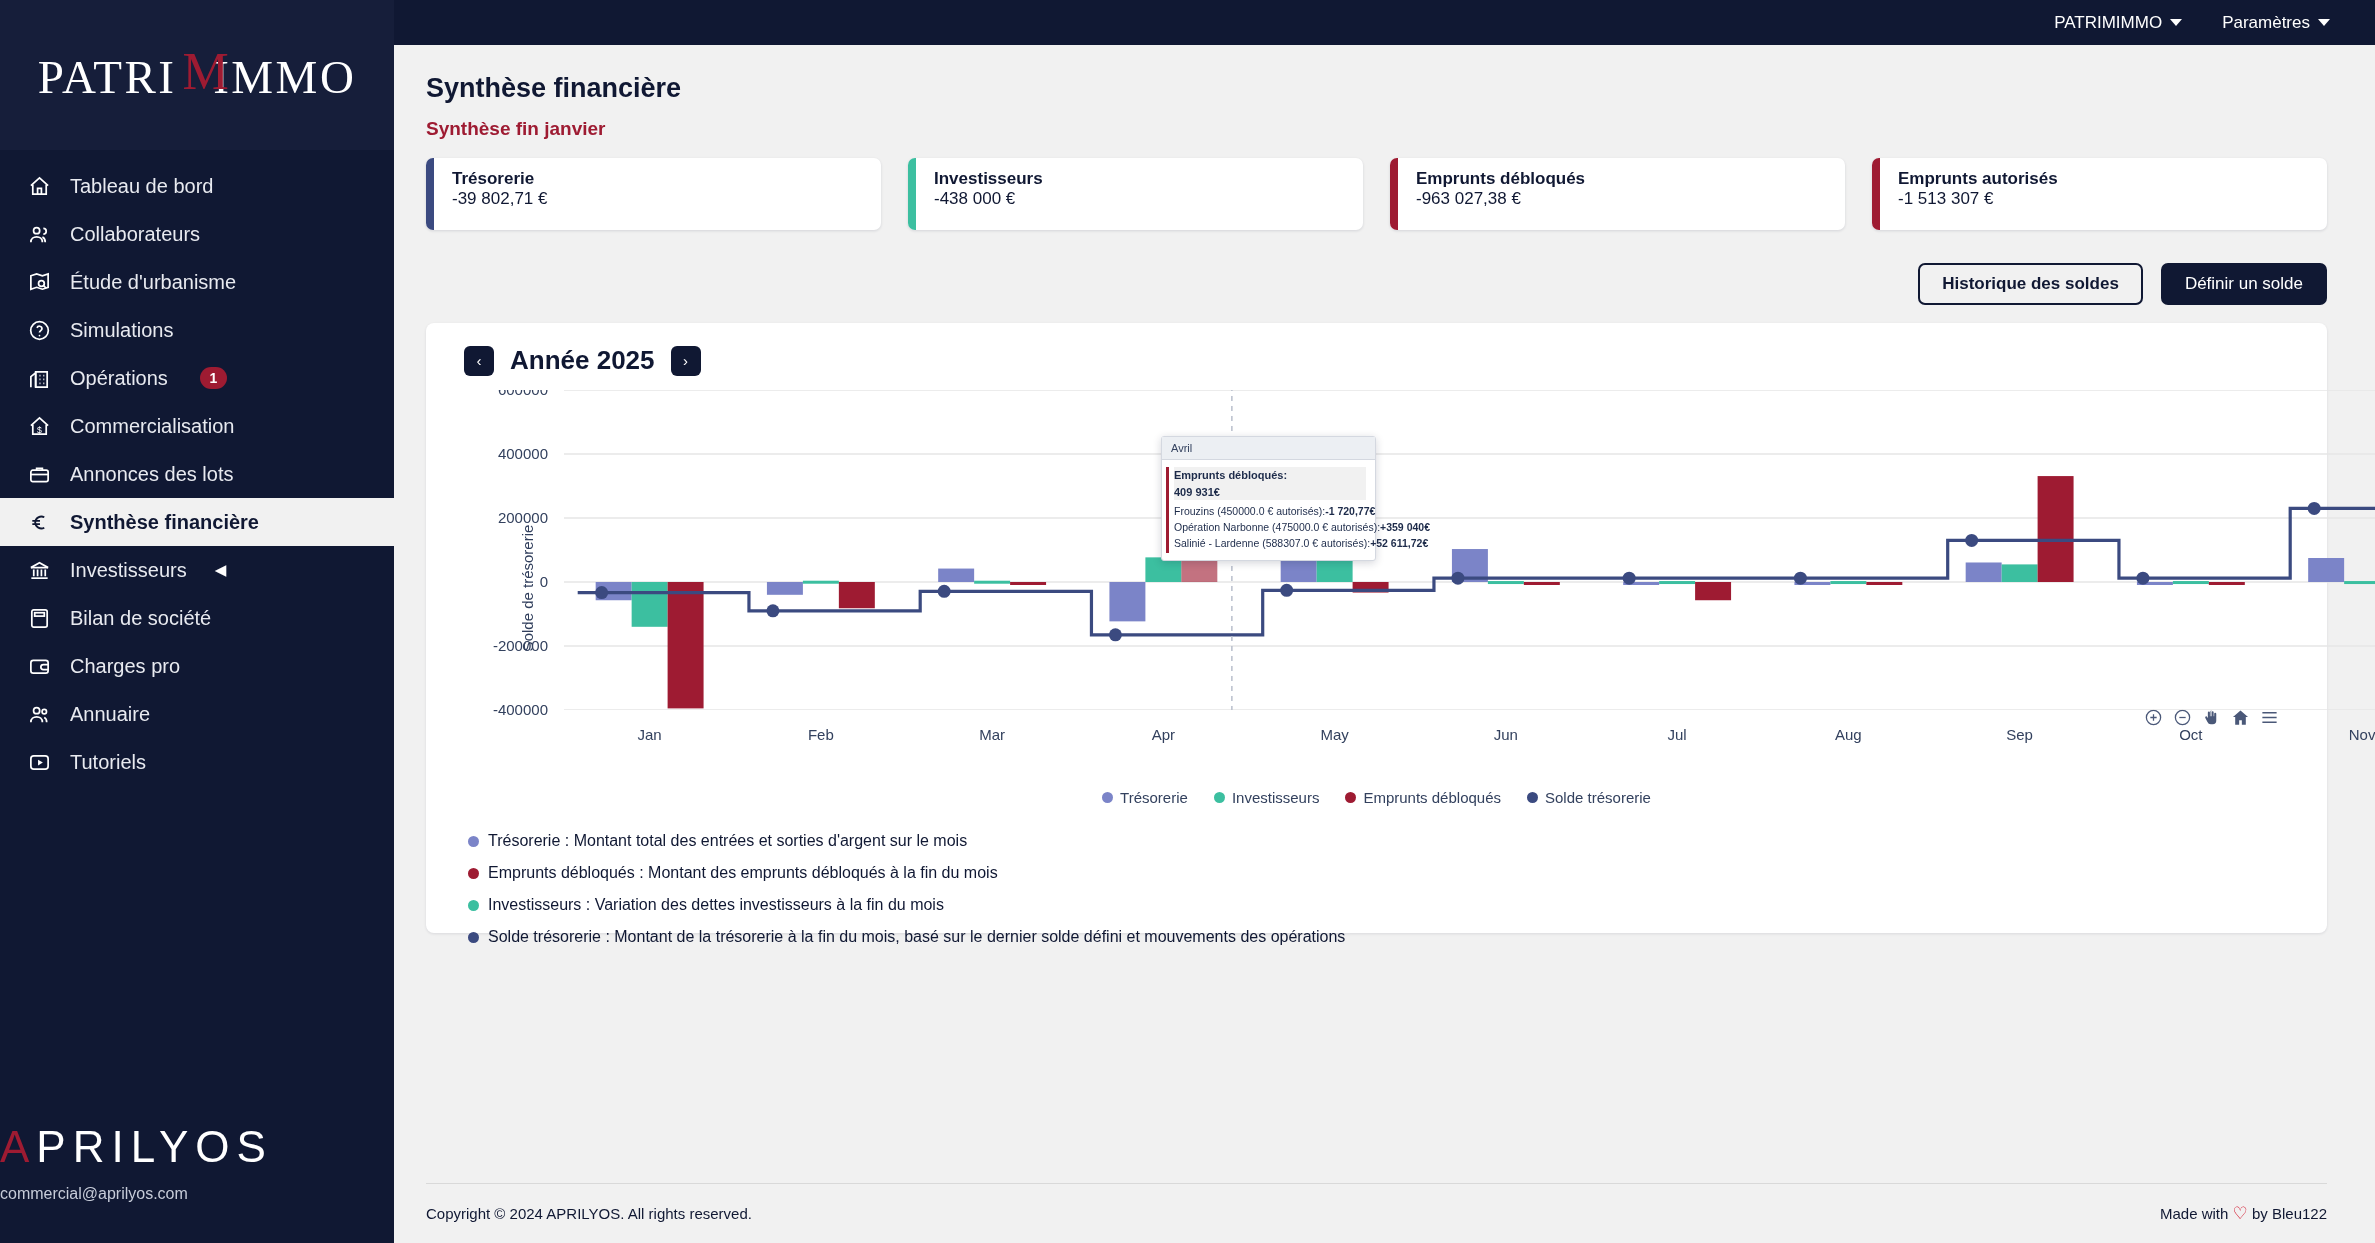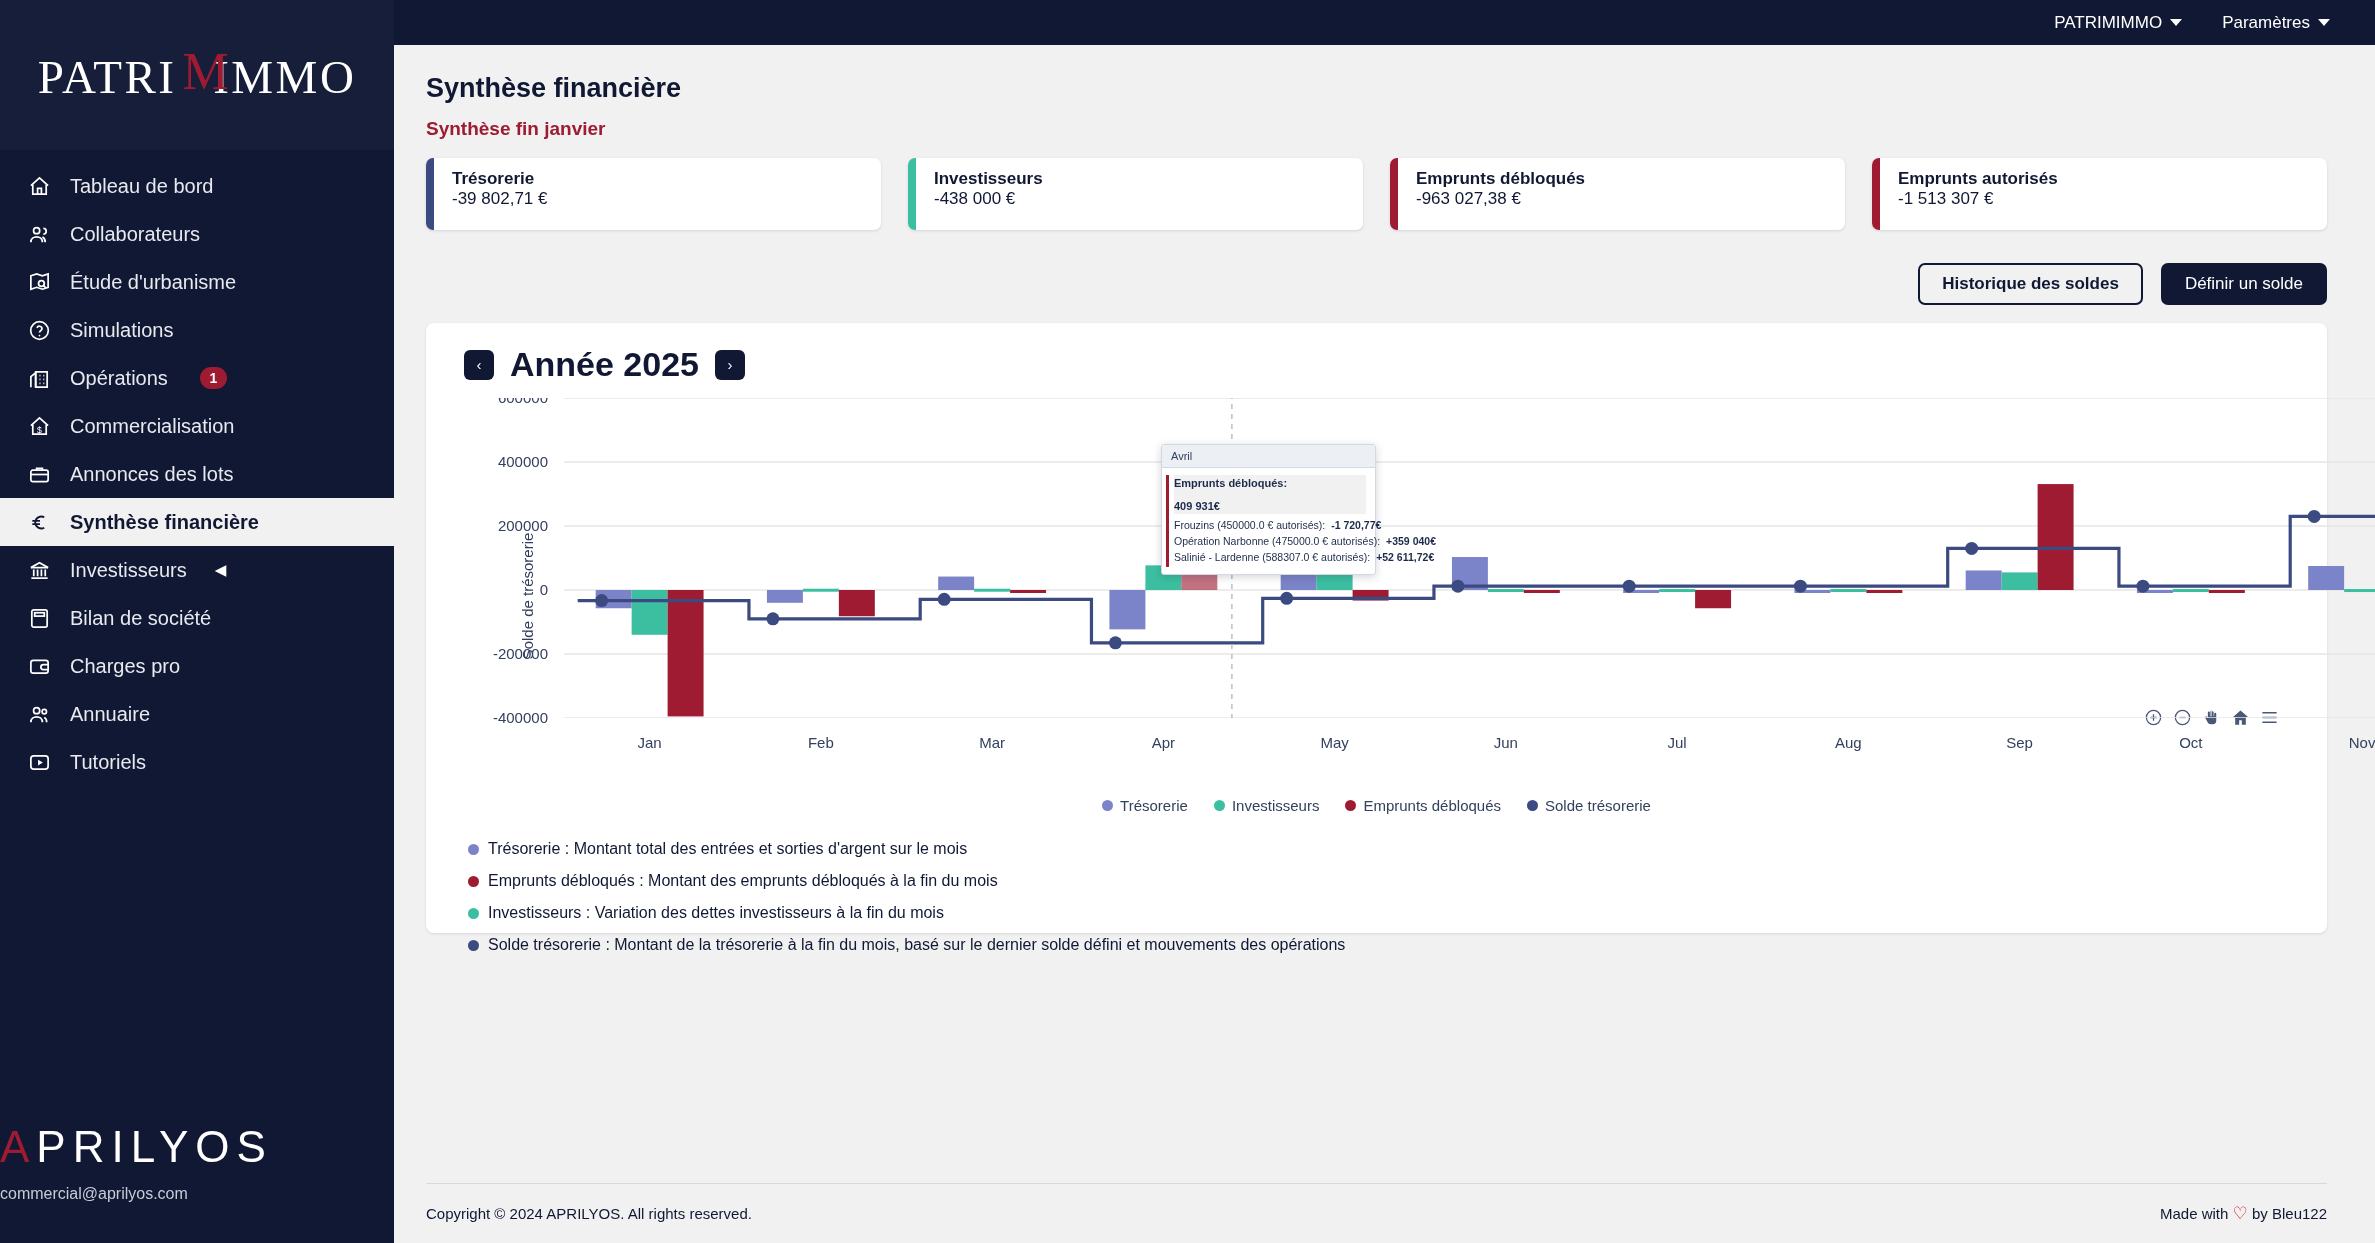--- a/index.html
+++ b/index.html
@@ -108,21 +108,21 @@
     padding: 22px 28px 26px 28px; position: relative;
     box-shadow: 0 1px 3px rgba(16,24,51,.10);
     height: 610px;
   }
   .year-row { display: flex; align-items: center; gap: 16px; padding-left: 10px; }
   .yr-btn {
     width: 30px; height: 30px; border-radius: 6px; background: #101833;
     color: #fff; display: inline-flex; align-items: center; justify-content: center;
     font-size: 15px; cursor: pointer;
   }
-  .yr-label { font-size: 34px; font-weight: 700; color: #101833; }
+  .yr-label { font-size: 26px; font-weight: 700; color: #101833; }
 
   .chart-tools {
     position: absolute; right: 48px; top: 385px; display: flex;
     gap: 10px; align-items: center; color: #4a5878;
   }
   .chart-tools svg { width: 19px; height: 19px; display: block; cursor: pointer; }
 
   .chart-wrap { position: relative; height: 395px; margin-top: 14px; }
   .ylabel {
     position: absolute; left: 10px; top: 50%;
@@ -148,21 +148,21 @@
     background: #ffffff; border: 1px solid #d4d8e0; border-radius: 3px;
     box-shadow: 0 2px 8px rgba(16,24,51,.18); z-index: 30; font-size: 10.5px;
   }
   .tt-head { background: #eceff3; border-bottom: 1px solid #d4d8e0;
              padding: 5px 9px; font-size: 11px; color: #33415e; }
   .tt-body { padding: 7px 9px 9px 12px; position: relative; }
   .tt-body::before {
     content: ""; position: absolute; left: 4px; top: 7px; bottom: 7px;
     width: 3px; background: #9e1b32;
   }
-  .tt-row { display: flex; justify-content: space-between; gap: 6px;
+  .tt-row { display: flex; justify-content: space-between; 
             color: #1d2b4a; line-height: 1.5; white-space: nowrap; }
   .tt-row.main { font-weight: 700; font-size: 11px; margin-bottom: 4px; }
   .tt-row .v { font-weight: 700; }
 
   
   .footer {
     margin: 0 48px 0 32px; border-top: 1px solid #d9d9d9;
     height: 60px; display: flex; align-items: center;
     justify-content: space-between; font-size: 15px; color: #101833;
   }

